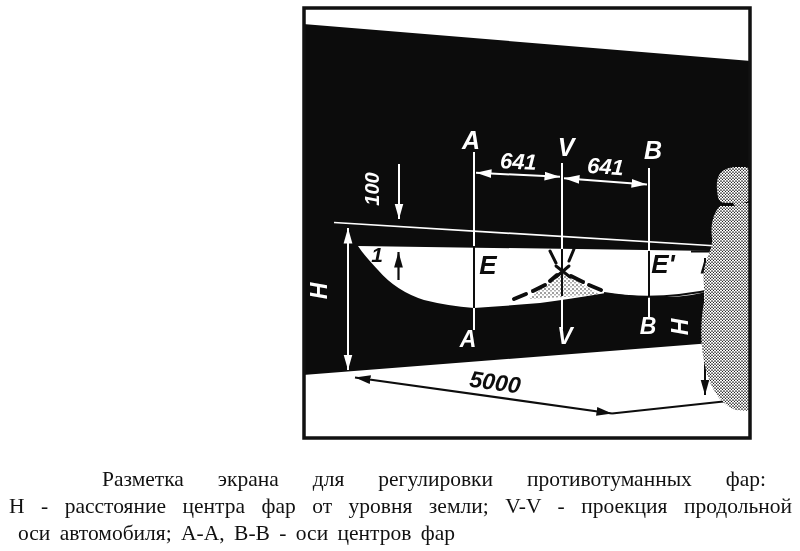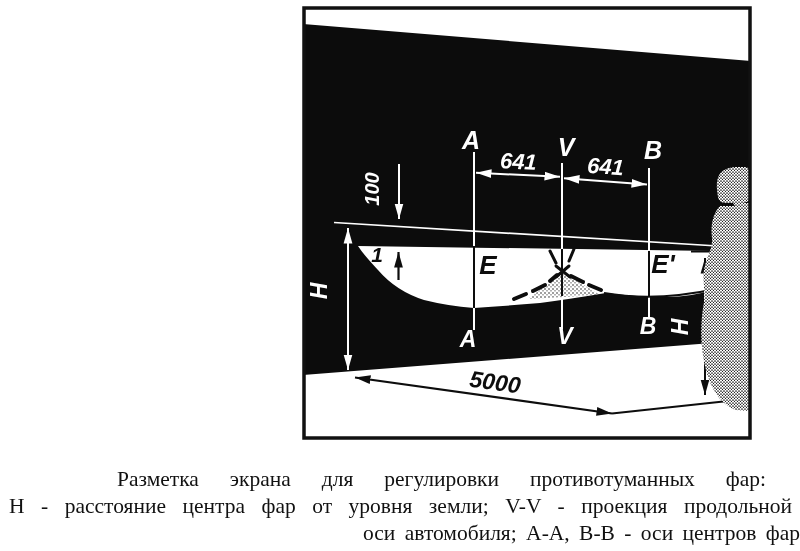--- a/index.html
+++ b/index.html
@@ -1,23 +1,23 @@
 <!DOCTYPE html>
 <html><head>
 <meta charset="utf-8">
 <style>
   html,body{margin:0;padding:0;background:#fff;}
   .stage{position:relative;width:800px;height:551px;background:#ffffff;overflow:hidden;
          font-family:"Liberation Sans",sans-serif;}
   .fig-svg{position:absolute;left:0;top:0;}
   .caption{position:absolute;left:0;top:466px;width:800px;color:#111;
            font-family:"Liberation Serif",serif;font-size:21.5px;line-height:27px;}
-  .cap-line1{padding-left:102px;padding-right:34px;text-align:justify;text-align-last:justify;margin-left:15px;}
+  .cap-line1{padding-left:102px;padding-right:34px;text-align:justify;text-align-last:justify;}
   .cap-line2{padding-left:9px;padding-right:8px;text-align:justify;text-align-last:justify;}
-  .cap-line3{padding-left:0;word-spacing:4px;text-align:right;}
+  .cap-line3{padding-left:18px;word-spacing:4px;}
   text{font-family:"Liberation Sans",sans-serif;}
 </style>
 </head>
 <body>
 
 <div class="stage">
 
   <svg class="fig-svg" width="800" height="460" viewBox="0 0 800 460" xmlns="http://www.w3.org/2000/svg">
     <defs>
       <marker id="arrW" markerUnits="userSpaceOnUse" markerWidth="16" markerHeight="10" refX="15.5" refY="5" orient="auto-start-reverse">

